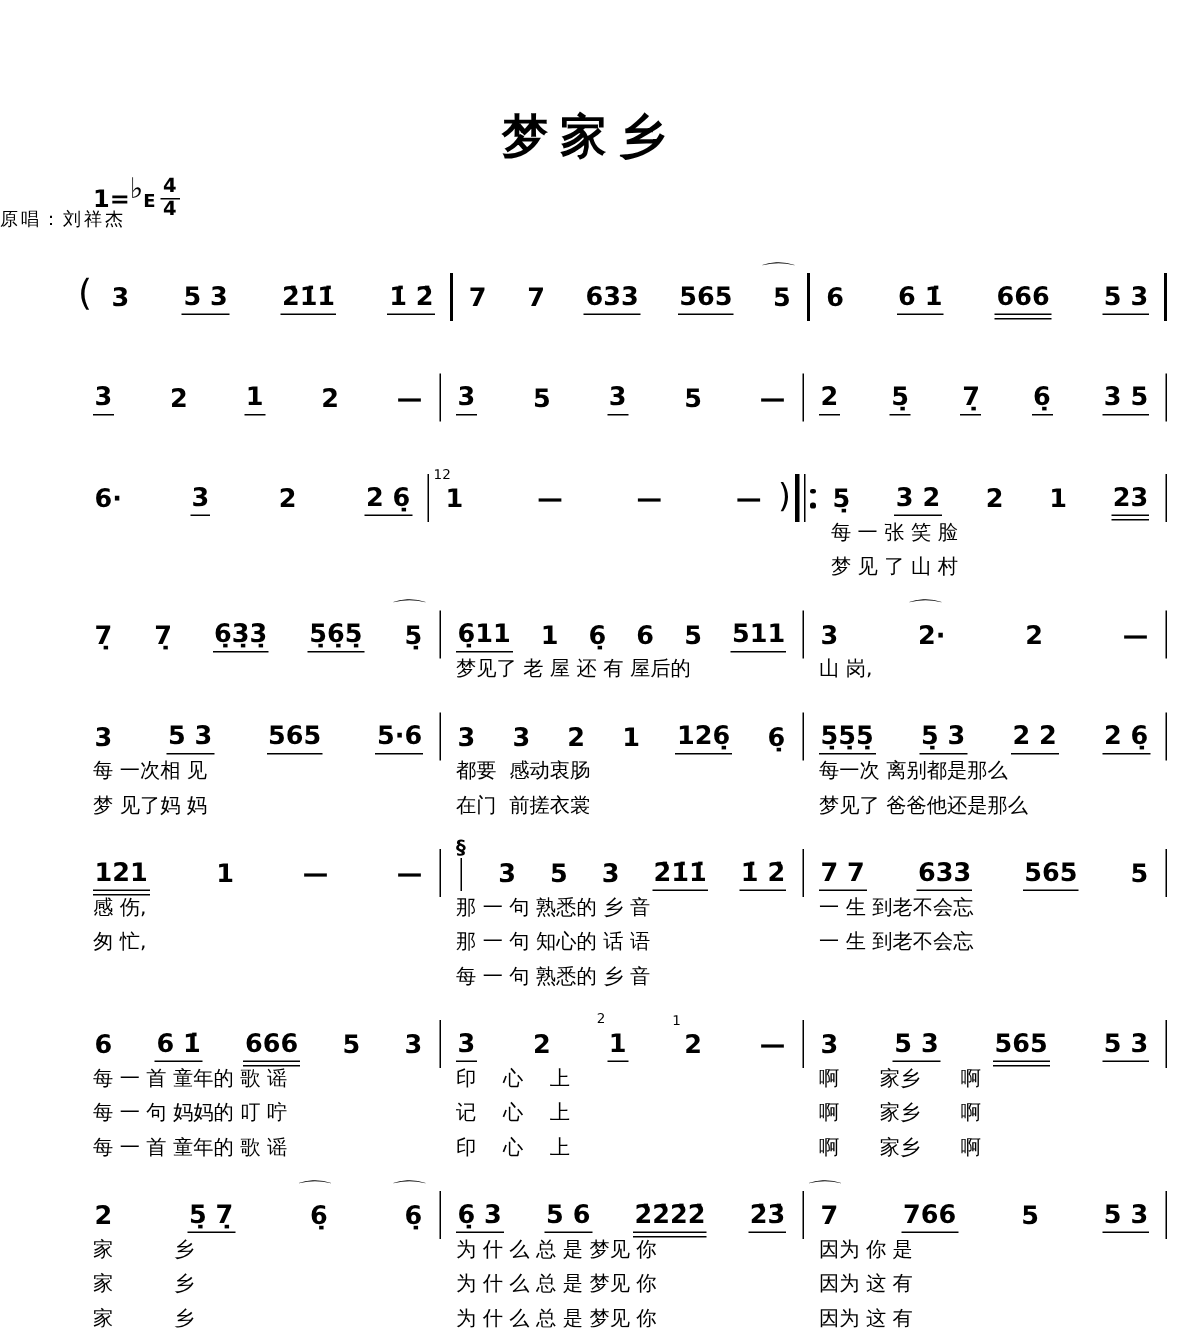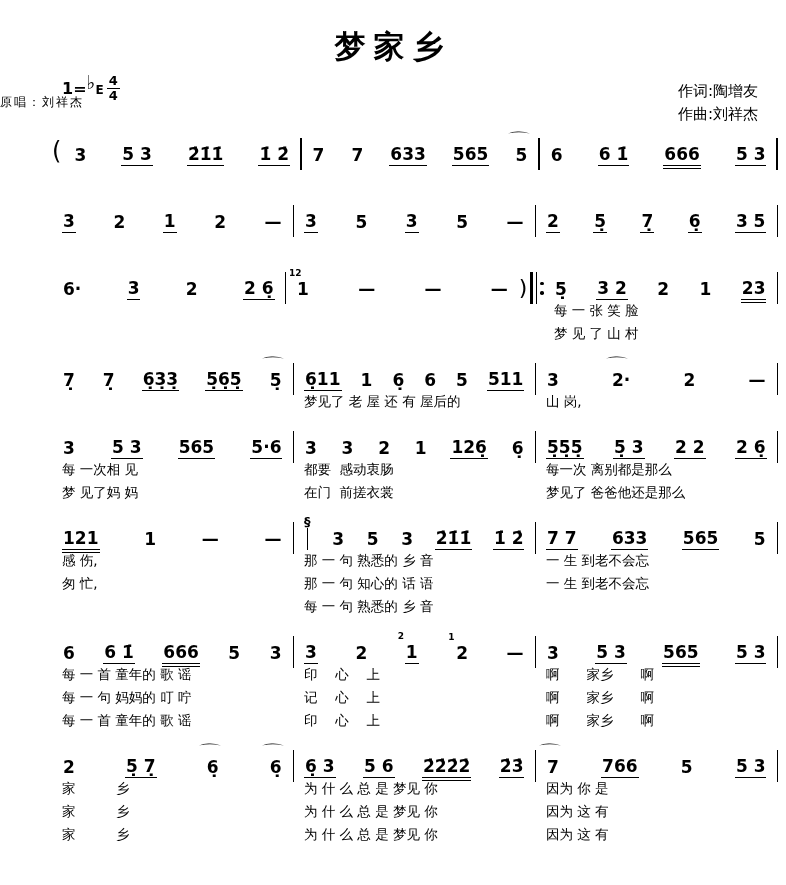--- a/index.html
+++ b/index.html
@@ -5,40 +5,40 @@
   html,body{margin:0;padding:0;}
   body{
     width:786px;height:885px;background:#ffffff;color:#000;
     font-family:"DejaVu Sans","Liberation Sans",sans-serif;
     position:relative;overflow:hidden;
   }
   
   .header{position:relative;height:132px;}
   .title{
     text-align:center;padding-top:26px;font-size:31px;font-weight:bold;
-    letter-spacing:8px;font-family:"DejaVu Serif","Liberation Serif",serif;
+    letter-spacing:8px;font-family:"DejaVu Serif","Liberation Serif",serif;margin-top:44px;
   }
   .subtitle{text-align:left;font-size:12px;margin-top:26px;letter-spacing:2px;}
   .credits{position:absolute;right:28px;top:80px;font-size:15px;line-height:1.55;text-align:left;}
   .keysig{position:absolute;left:62px;top:74px;font-size:16px;font-weight:bold;display:flex;align-items:center;}
   .keysig .flat{font-size:19px;position:relative;top:-6px;}
   .keysig .letter{font-size:12px;position:relative;top:2px;}
   .frac{display:inline-flex;flex-direction:column;align-items:center;margin-left:3px;font-size:13px;line-height:1.05;}
   .frac .num{border-bottom:1px solid #000;padding:0 2px;}
   
   .score{padding:4px 8px 0 52px;}
   .line{display:flex;align-items:flex-start;margin-bottom:15px;}
   .line.norows{margin-bottom:33px;}
   .measure{flex:1 1 0;min-width:0;}
   .notes{display:flex;justify-content:space-between;align-items:flex-end;height:30px;padding:0 10px;}
   .tok{position:relative;font-weight:bold;font-size:17px;line-height:1;padding:2px 1px;white-space:pre;}
   .tok.u1{border-bottom:1.5px solid #000;}
   .tok.u2{border-bottom:1.5px solid #000;}
   .tok.u2::after{content:"";position:absolute;left:0;right:0;bottom:-4px;border-bottom:1.5px solid #000;}
-  .tok .g{position:absolute;top:-10px;left:-7px;font-size:9px;font-weight:bold;letter-spacing:0;}
+  .tok .g{position:absolute;top:-10px;left:-7px;font-size:9px;font-weight:normal;letter-spacing:0;}
   .tok .arcm{position:absolute;top:-14px;left:30%;transform:translateX(-50%) scaleX(2);font-size:13px;font-weight:normal;}
   .tok.segno{display:inline-flex;flex-direction:column;align-items:center;border:none;padding:0;}
   .tok.segno .tx{font-size:13px;}
   .tok.segno::after{content:"";display:block;width:1px;height:22px;background:#000;}
   .bar{width:1.5px;height:32px;background:#000;margin-top:2px;flex:0 0 auto;}
   .rep{display:flex;align-items:center;gap:3px;margin-top:2px;flex:0 0 auto;}
   .rep .paren{font-size:22px;font-weight:normal;line-height:32px;}
   .rep .b2{width:3px;height:32px;background:#000;}
   .rep .b1{width:1.2px;height:32px;background:#000;}
   .rep .dots{display:flex;flex-direction:column;gap:6px;}
@@ -54,24 +54,20 @@
   <div class="subtitle">原唱：刘祥杰</div>
   <div class="keysig">
     <span>1=</span>
       <span class="flat">♭</span>
       <span class="letter">E</span>
     <span class="frac">
       <span class="num">4</span>
       <span class="den">4</span>
     </span>
   </div>
-  <div class="credits">
-    <div>作词:陶增友</div>
-    <div>作曲:刘祥杰</div>
-  </div>
 </div>
 
 <div class="score" id="score">
     <div class="line norows">
       <span class="introparen">(</span>
       <div class="measure">
         <div class="notes">
           <span class="tok"><span class="tx">3</span></span>
           <span class="tok u1"><span class="tx">5 3</span></span>
           <span class="tok u1"><span class="tx">2̇1̇1̇</span></span>

